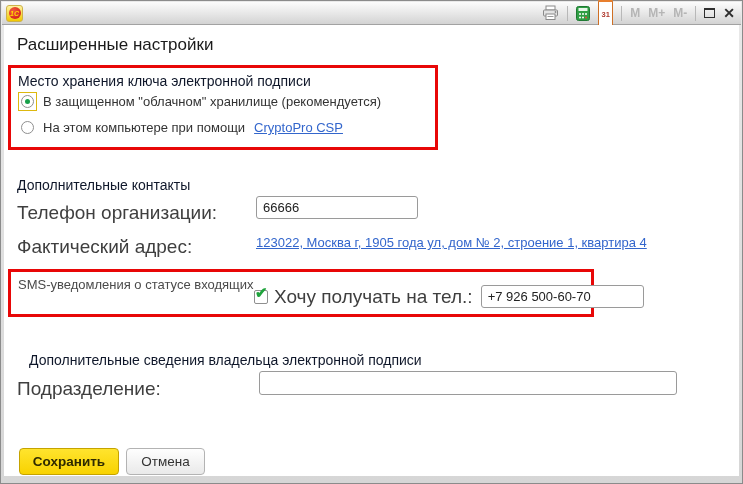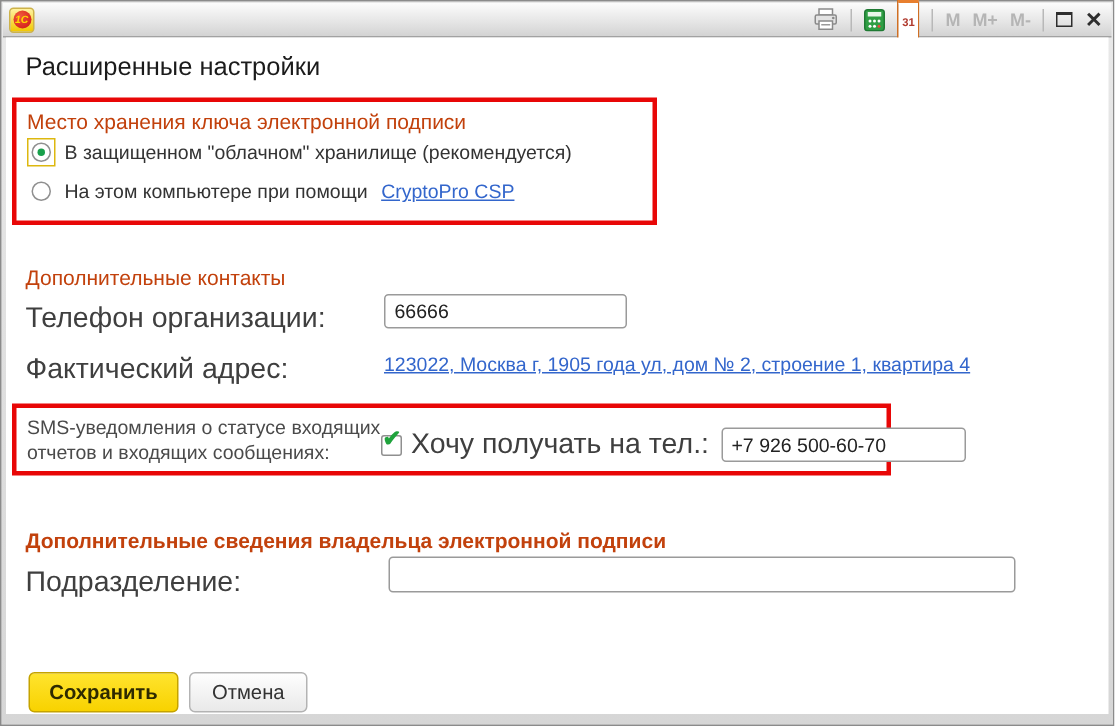--- a/index.html
+++ b/index.html
@@ -36,21 +36,21 @@
   .calendar {
     width:15px; height:30px; background:#fff; border:1px solid #cf6f24;
     border-top:4px solid #e87f2e; font-size:7.5px; font-weight:bold; color:#b03a2e;
     display:flex; align-items:center; justify-content:center; border-radius:2px;
   }
   .maxi { width:11px; height:10px; border:1px solid #2e2e2e; border-top:2px solid #2e2e2e; background:transparent; }
   .close-x { font-size:14px; font-weight:bold; color:#2e2e2e; line-height:1; }
   
   .content { position:absolute; left:3px; right:3px; top:24px; bottom:7px; background:#fff; }
   .page-title { position:absolute; left:13px; top:10px; font-size:17px; color:#1b1b1b; }
-  .green-h { font-size:14px; color:#c2410c; white-space:nowrap; }
+  .green-h { font-size:14px; color:#0f172a; white-space:nowrap; }
   .redbox { position:absolute; border:3px solid #e80707; background:#fff; }
   .box1 { left:4px; top:40px; width:430px; height:85px; }
   .box1 .green-h { position:absolute; left:7px; top:5px; }
   .radio-row { position:absolute; left:7px; display:flex; align-items:center; }
   .r1 { top:24px; }
   .r2 { top:52px;justify-content:space-between; }
   .radio {
     width:13px; height:13px; border:1px solid #8f8f8f; border-radius:50%;
     background:#fff; display:inline-flex; align-items:center; justify-content:center; flex:none;
   }
@@ -77,21 +77,21 @@
   .checkbox {
     position:relative; width:14px; height:14px; border:1px solid #8f8f8f;
     border-radius:2px; background:#fff; flex:none;
   }
   .checkbox .check {
     position:absolute; left:0px; top:-6px; font-size:15px; font-weight:bold;
     color:#1fa33c; line-height:1;
   }
   .sms-row .flabel { margin-left:6px; }
   .inp-sms { position:static; width:163px; height:23px; margin-left:8px; }
-  .h-owner { position:absolute; left:13px; top:327px;font-weight:bold; }
+  .h-owner { position:absolute; left:25px; top:327px; }
   .lbl-dept { position:absolute; left:13px; top:353px; }
   .inp-dept { left:255px; top:346px; width:418px; height:24px; }
   
   .btn {
     position:absolute; top:423px; height:27px; border-radius:4px;
     font-family:"Liberation Sans", sans-serif; font-size:13.5px;
     display:flex; align-items:center; justify-content:center; cursor:pointer;
   }
   .btn-save {
     left:15px; width:100px;
@@ -176,21 +176,20 @@
 
     <div class="flabel lbl-phone">Телефон организации:</div>
     <input class="inp inp-phone" type="text" value="66666" style="">
 
     <div class="flabel lbl-addr">Фактический адрес:</div>
     <a class="link link-addr">123022, Москва г, 1905 года ул, дом № 2, строение 1, квартира 4</a>
 
     <div class="redbox box2">
       <div class="sms-label">
         <div>SMS-уведомления о статусе входящих</div>
-        <div>отчетов и входящих сообщениях:</div>
       </div>
       <div class="sms-row">
         <span class="checkbox">
           <span class="check">✔</span>
         </span>
         <span class="flabel">Хочу получать на тел.:</span>
         <input class="inp inp-sms" type="text" value="+7 926 500-60-70" style="">
       </div>
     </div>
 

